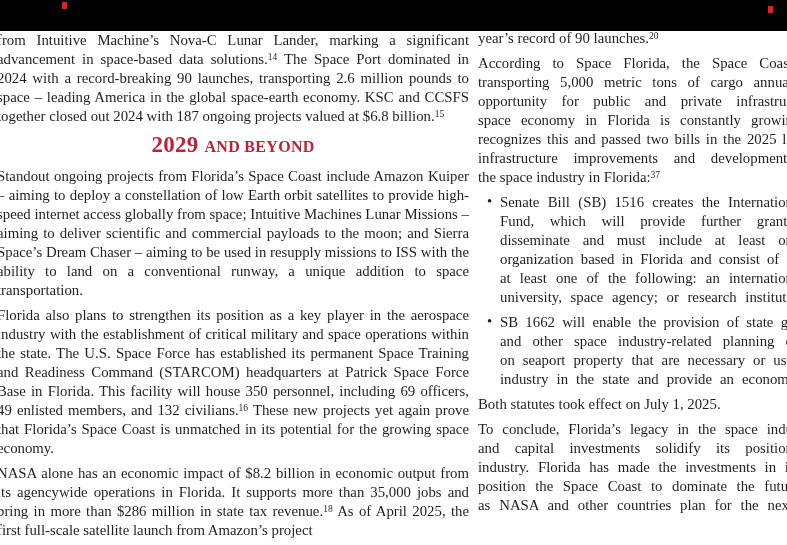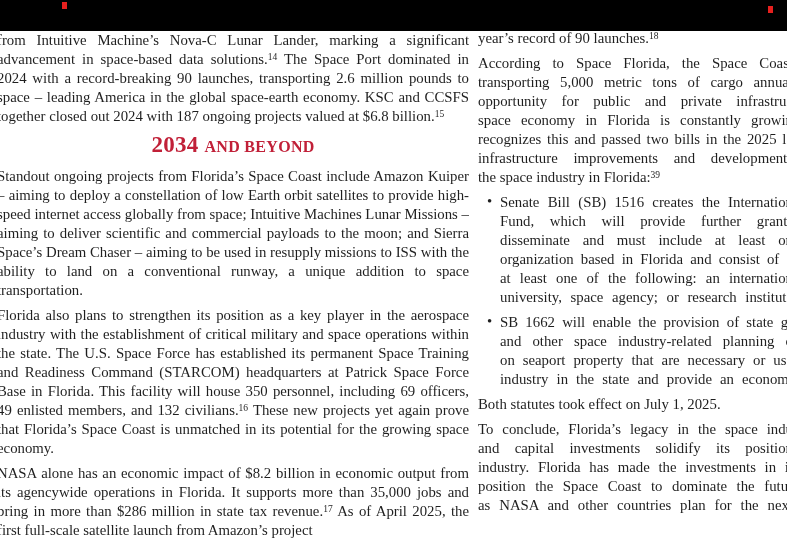--- a/index.html
+++ b/index.html
@@ -65,42 +65,42 @@
 
   <div class="topbar" style="background: rgb(0, 0, 0);">
     <span class="marker m-left" style="background: rgb(231, 32, 30);"></span>
     <span class="marker m-right" style="background: rgb(231, 32, 30);"></span>
   </div>
 
   <div class="col-left">
     <p class="para">from Intuitive Machine’s Nova-C Lunar Lander, marking a significant advancement in space-based data solutions.<sup>14</sup> The Space Port dominated in 2024 with a record-breaking 90 launches, transporting 2.6 million pounds to space – leading America in the global space-earth economy. KSC and CCSFS together closed out 2024 with 187 ongoing projects valued at $6.8 billion.<sup>15</sup></p>
 
     <h2 class="heading" style="color: rgb(193, 32, 56);">
-      <span class="h-year">2034</span>
+      <span class="h-year">2029</span>
       <span class="h-rest">and beyond</span>
     </h2>
 
     <p class="para">Standout ongoing projects from Florida’s Space Coast include Amazon Kuiper – aiming to deploy a constellation of low Earth orbit satellites to provide high-speed internet access globally from space; Intuitive Machines Lunar Missions – aiming to deliver scientific and commercial payloads to the moon; and Sierra Space’s Dream Chaser – aiming to be used in resupply missions to ISS with the ability to land on a conventional runway, a unique addition to space transportation.</p>
     <p class="para">Florida also plans to strengthen its position as a key player in the aerospace industry with the establishment of critical military and space operations within the state. The U.S. Space Force has established its permanent Space Training and Readiness Command (STARCOM) headquarters at Patrick Space Force Base in Florida. This facility will house 350 personnel, including 69 officers, 49 enlisted members, and 132 civilians.<sup>16</sup> These new projects yet again prove that Florida’s Space Coast is unmatched in its potential for the growing space economy.</p>
-    <p class="para">NASA alone has an economic impact of $8.2 billion in economic output from its agencywide operations in Florida. It supports more than 35,000 jobs and bring in more than $286 million in state tax revenue.<sup>17</sup> As of April 2025, the first full-scale satellite launch from Amazon’s project</p>
+    <p class="para">NASA alone has an economic impact of $8.2 billion in economic output from its agencywide operations in Florida. It supports more than 35,000 jobs and bring in more than $286 million in state tax revenue.<sup>18</sup> As of April 2025, the first full-scale satellite launch from Amazon’s project</p>
   </div>
 
   <div class="col-right">
     <div class="rblock">
-        <div class="line full">year’s record of 90 launches.<sup>18</sup></div>
+        <div class="line full">year’s record of 90 launches.<sup>20</sup></div>
       </div>
 
     <div class="rblock">
         <div class="line j">According to Space Florida, the Space Coast</div>
         <div class="line j">transporting 5,000 metric tons of cargo annual</div>
         <div class="line j">opportunity for public and private infrastruc</div>
         <div class="line j">space economy in Florida is constantly growin</div>
         <div class="line j">recognizes this and passed two bills in the 2025 le</div>
         <div class="line j">infrastructure improvements and developments</div>
-        <div class="line full">the space industry in Florida:<sup>39</sup></div>
+        <div class="line full">the space industry in Florida:<sup>37</sup></div>
       </div>
 
     <div class="rblock bullet">
       <span class="dot">•</span>
       <div>
           <div class="line j">Senate Bill (SB) 1516 creates the Internation</div>
           <div class="line j">Fund, which will provide further grants</div>
           <div class="line j">disseminate and must include at least on</div>
           <div class="line j">organization based in Florida and consist of a</div>
           <div class="line j">at least one of the following: an internation</div>

